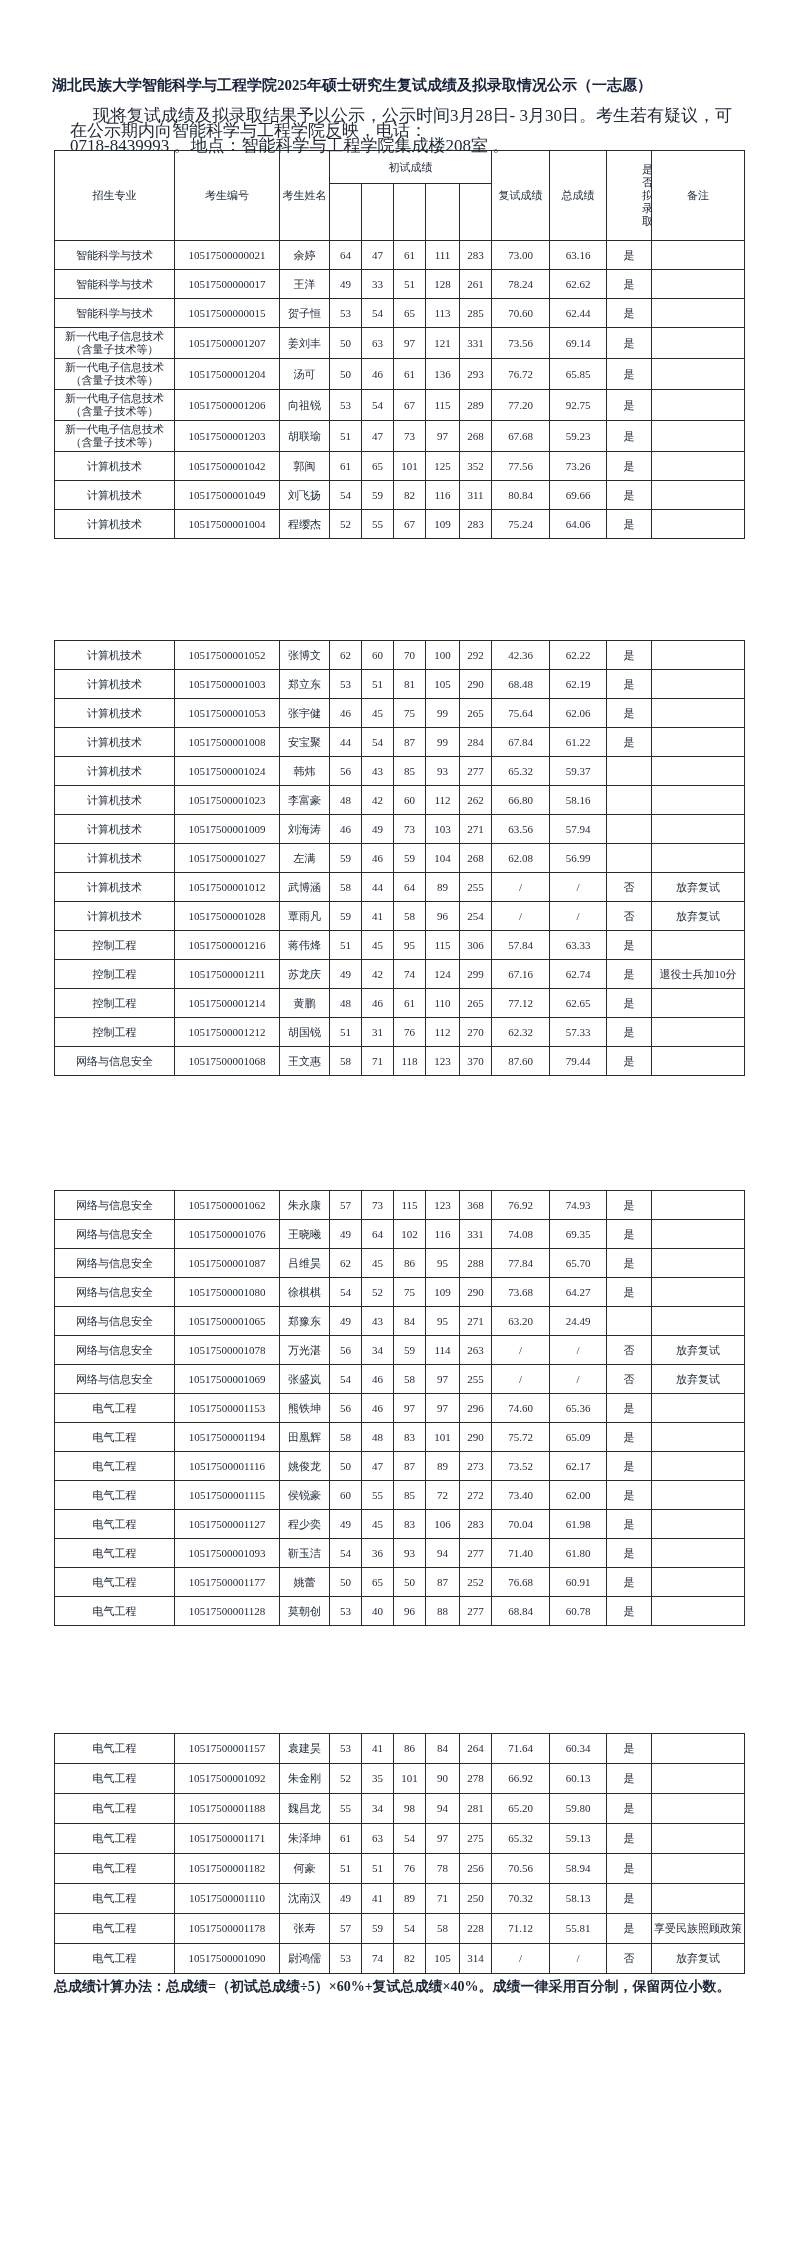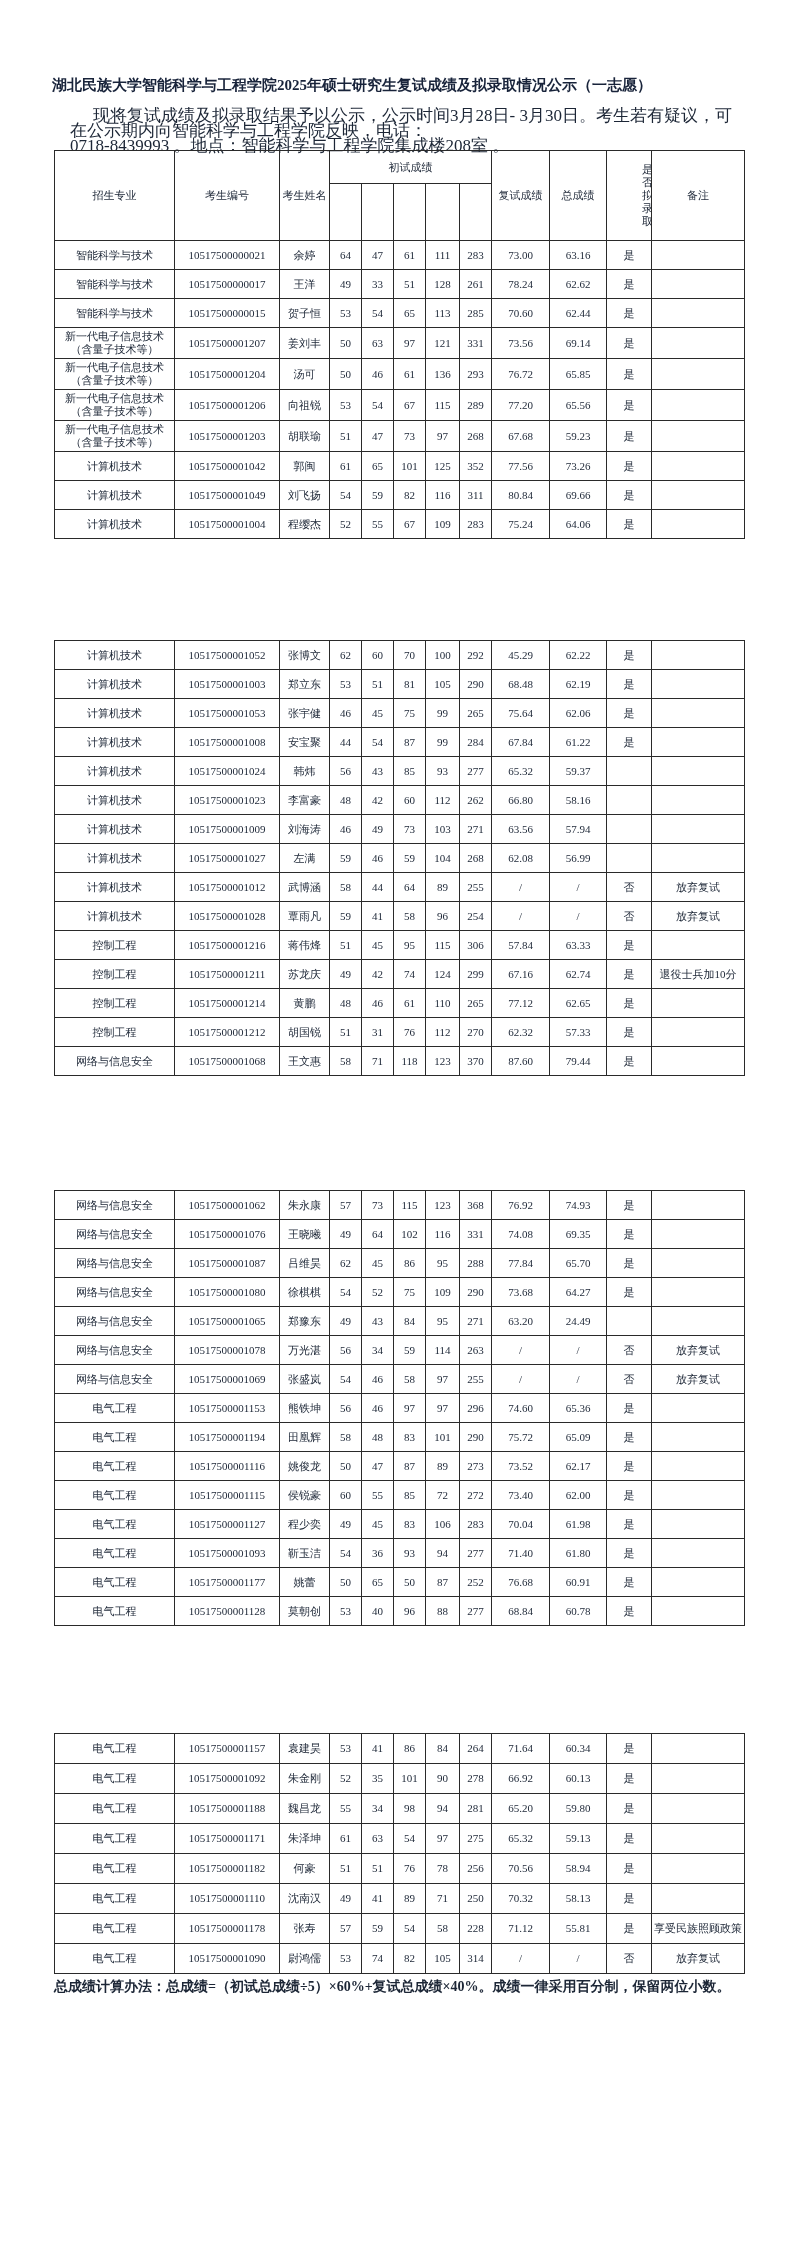--- a/index.html
+++ b/index.html
@@ -167,21 +167,21 @@
         <tr>
           <td>新一代电子信息技术（含量子技术等）</td>
           <td>10517500001206</td>
           <td>向祖锐</td>
           <td>53</td>
           <td>54</td>
           <td>67</td>
           <td>115</td>
           <td>289</td>
           <td>77.20</td>
-          <td>65.56</td>
+          <td>92.75</td>
           <td>是</td>
           <td></td>
         </tr>
         <tr>
           <td>新一代电子信息技术（含量子技术等）</td>
           <td>10517500001203</td>
           <td>胡联瑜</td>
           <td>51</td>
           <td>47</td>
           <td>73</td>
@@ -255,21 +255,21 @@
     <tbody>
         <tr>
           <td>计算机技术</td>
           <td>10517500001052</td>
           <td>张博文</td>
           <td>62</td>
           <td>60</td>
           <td>70</td>
           <td>100</td>
           <td>292</td>
-          <td>45.29</td>
+          <td>42.36</td>
           <td>62.22</td>
           <td>是</td>
           <td></td>
         </tr>
         <tr>
           <td>计算机技术</td>
           <td>10517500001003</td>
           <td>郑立东</td>
           <td>53</td>
           <td>51</td>

